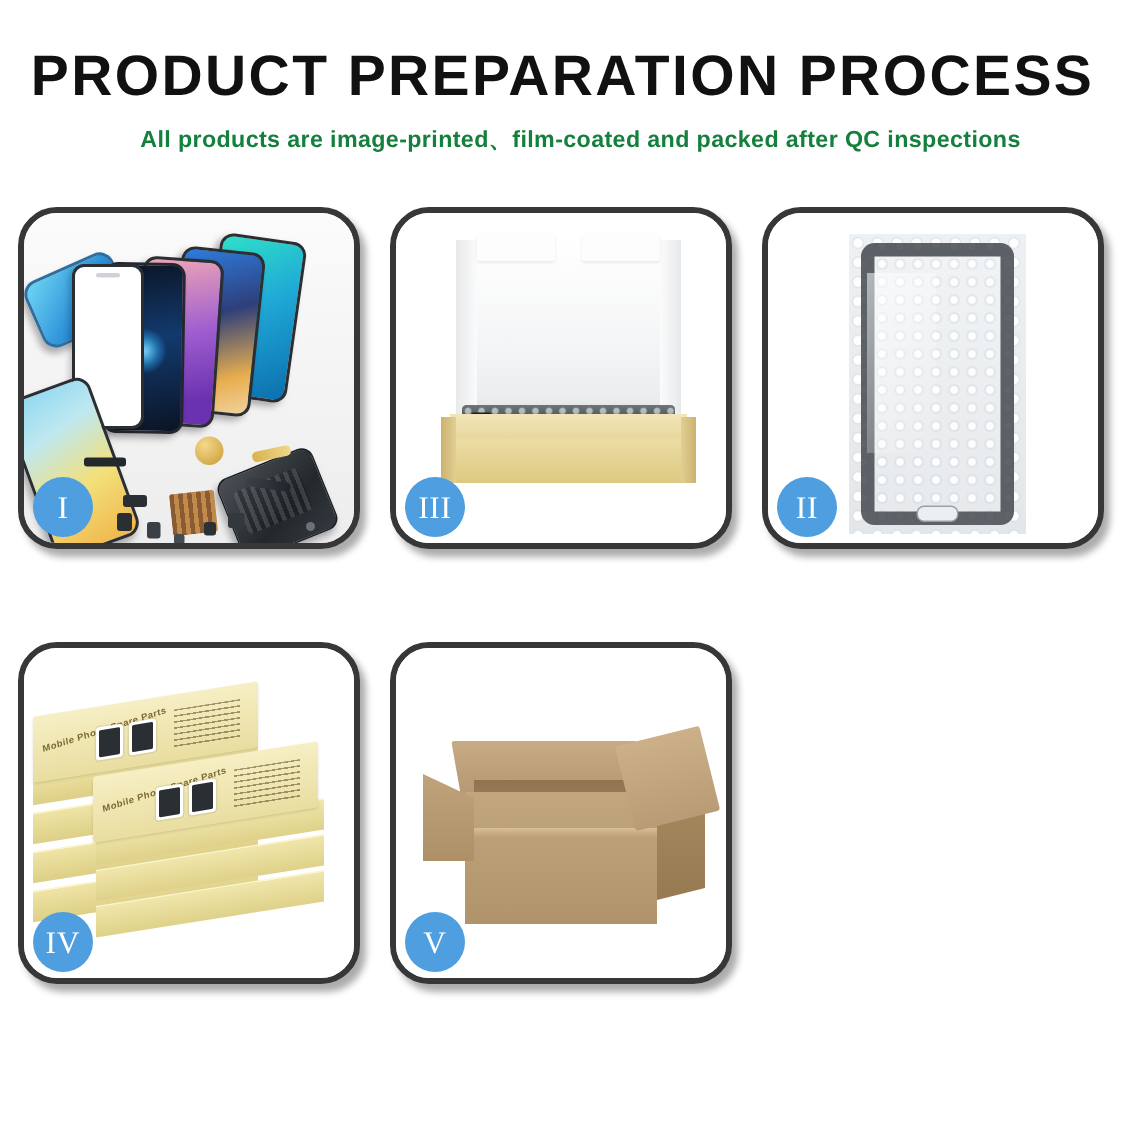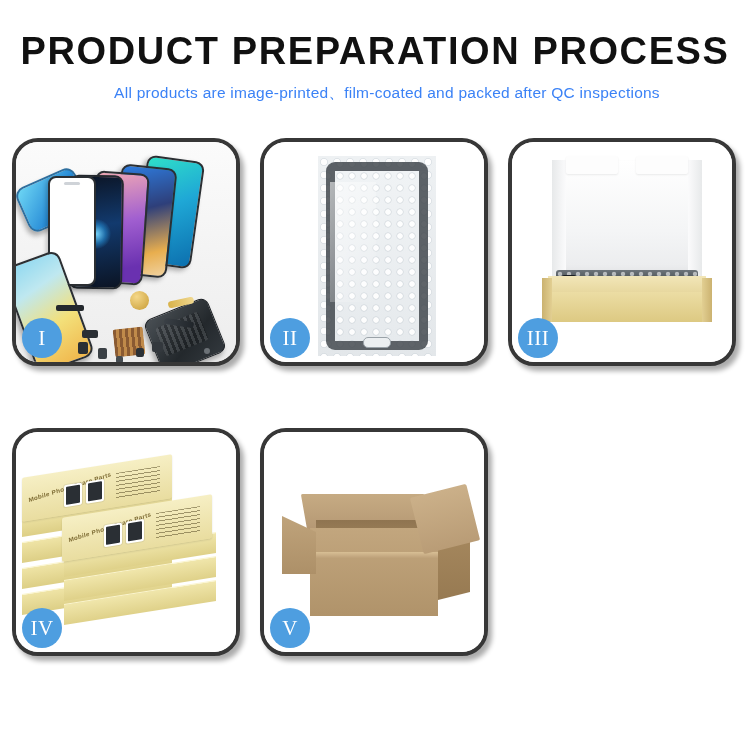--- a/index.html
+++ b/index.html
@@ -10,21 +10,21 @@
   }
   .page{width:750px;height:750px;position:relative;}
 
   
   .header{width:750px;text-align:center;padding-top:32px;box-sizing:border-box;}
   .title{
     font-size:38px;font-weight:700;color:#111;letter-spacing:1.6px;
     line-height:1.05;white-space:nowrap;
   }
   .subtitle{
-    margin-top:11px;font-size:15.5px;color:#3b82f6;font-weight:400;
+    margin-top:11px;font-size:15.5px;color:#15803d;font-weight:700;
     letter-spacing:.25px;white-space:nowrap;padding-left:24px;
   }
 
   
   .grid{
     position:absolute;left:12px;top:138px;width:726px;
     display:grid;grid-template-columns:repeat(3,228px);
     grid-template-rows:228px 228px;column-gap:20px;row-gap:62px;
   }
   .panel{
@@ -232,45 +232,45 @@
         <div class="chip" style="left:82px;top:206px;width:9px;height:11px;background:#3a4045;"></div>
         <div class="chip" style="left:136px;top:200px;width:11px;height:10px;background:#33383d;"></div>
         <div class="tiny" style="left:120px;top:206px;width:8px;height:9px;"></div>
         <div class="tiny" style="left:100px;top:214px;width:7px;height:7px;background:#454b50;"></div>
         <div class="tiny" style="left:188px;top:206px;width:6px;height:6px;background:#6b7176;border-radius:50%;"></div>
       </div>
       <div class="badge">I</div>
     </div>
 
     <div class="panel">
-      <div class="scene p2">
-        <div class="bw"></div>
-        <div class="scr-frame"></div>
-        <div class="scr-gloss"></div>
-      </div>
-      <div class="badge">II</div>
-    </div>
-
-    <div class="panel">
       <div class="scene p3">
         <div class="foam"></div>
         <div class="foam-l"></div>
         <div class="foam-r"></div>
         <div class="foam-tab" style="left:54px;"></div>
         <div class="foam-tab" style="left:124px;"></div>
         <div class="wrapped"></div>
         <div class="kbox-top"></div>
         <div class="kbox-front"></div>
         <div class="kbox-l"></div>
         <div class="kbox-r"></div>
       </div>
       <div class="badge">III</div>
     </div>
 
     <div class="panel">
+      <div class="scene p2">
+        <div class="bw"></div>
+        <div class="scr-frame"></div>
+        <div class="scr-gloss"></div>
+      </div>
+      <div class="badge">II</div>
+    </div>
+
+    <div class="panel">
       <div class="scene p4">
         <div class="lay" style="top:150px;"></div>
         <div class="lay" style="top:124px;"></div>
         <div class="lay" style="top:98px;"></div>
         <div class="lay" style="top:72px;"></div>
         <div class="lay2" style="top:160px;"></div>
         <div class="lay2" style="top:136px;"></div>
         <div class="lay2" style="top:112px;"></div>
 
         <div class="toplid" style="left:6px;top:34px;">

